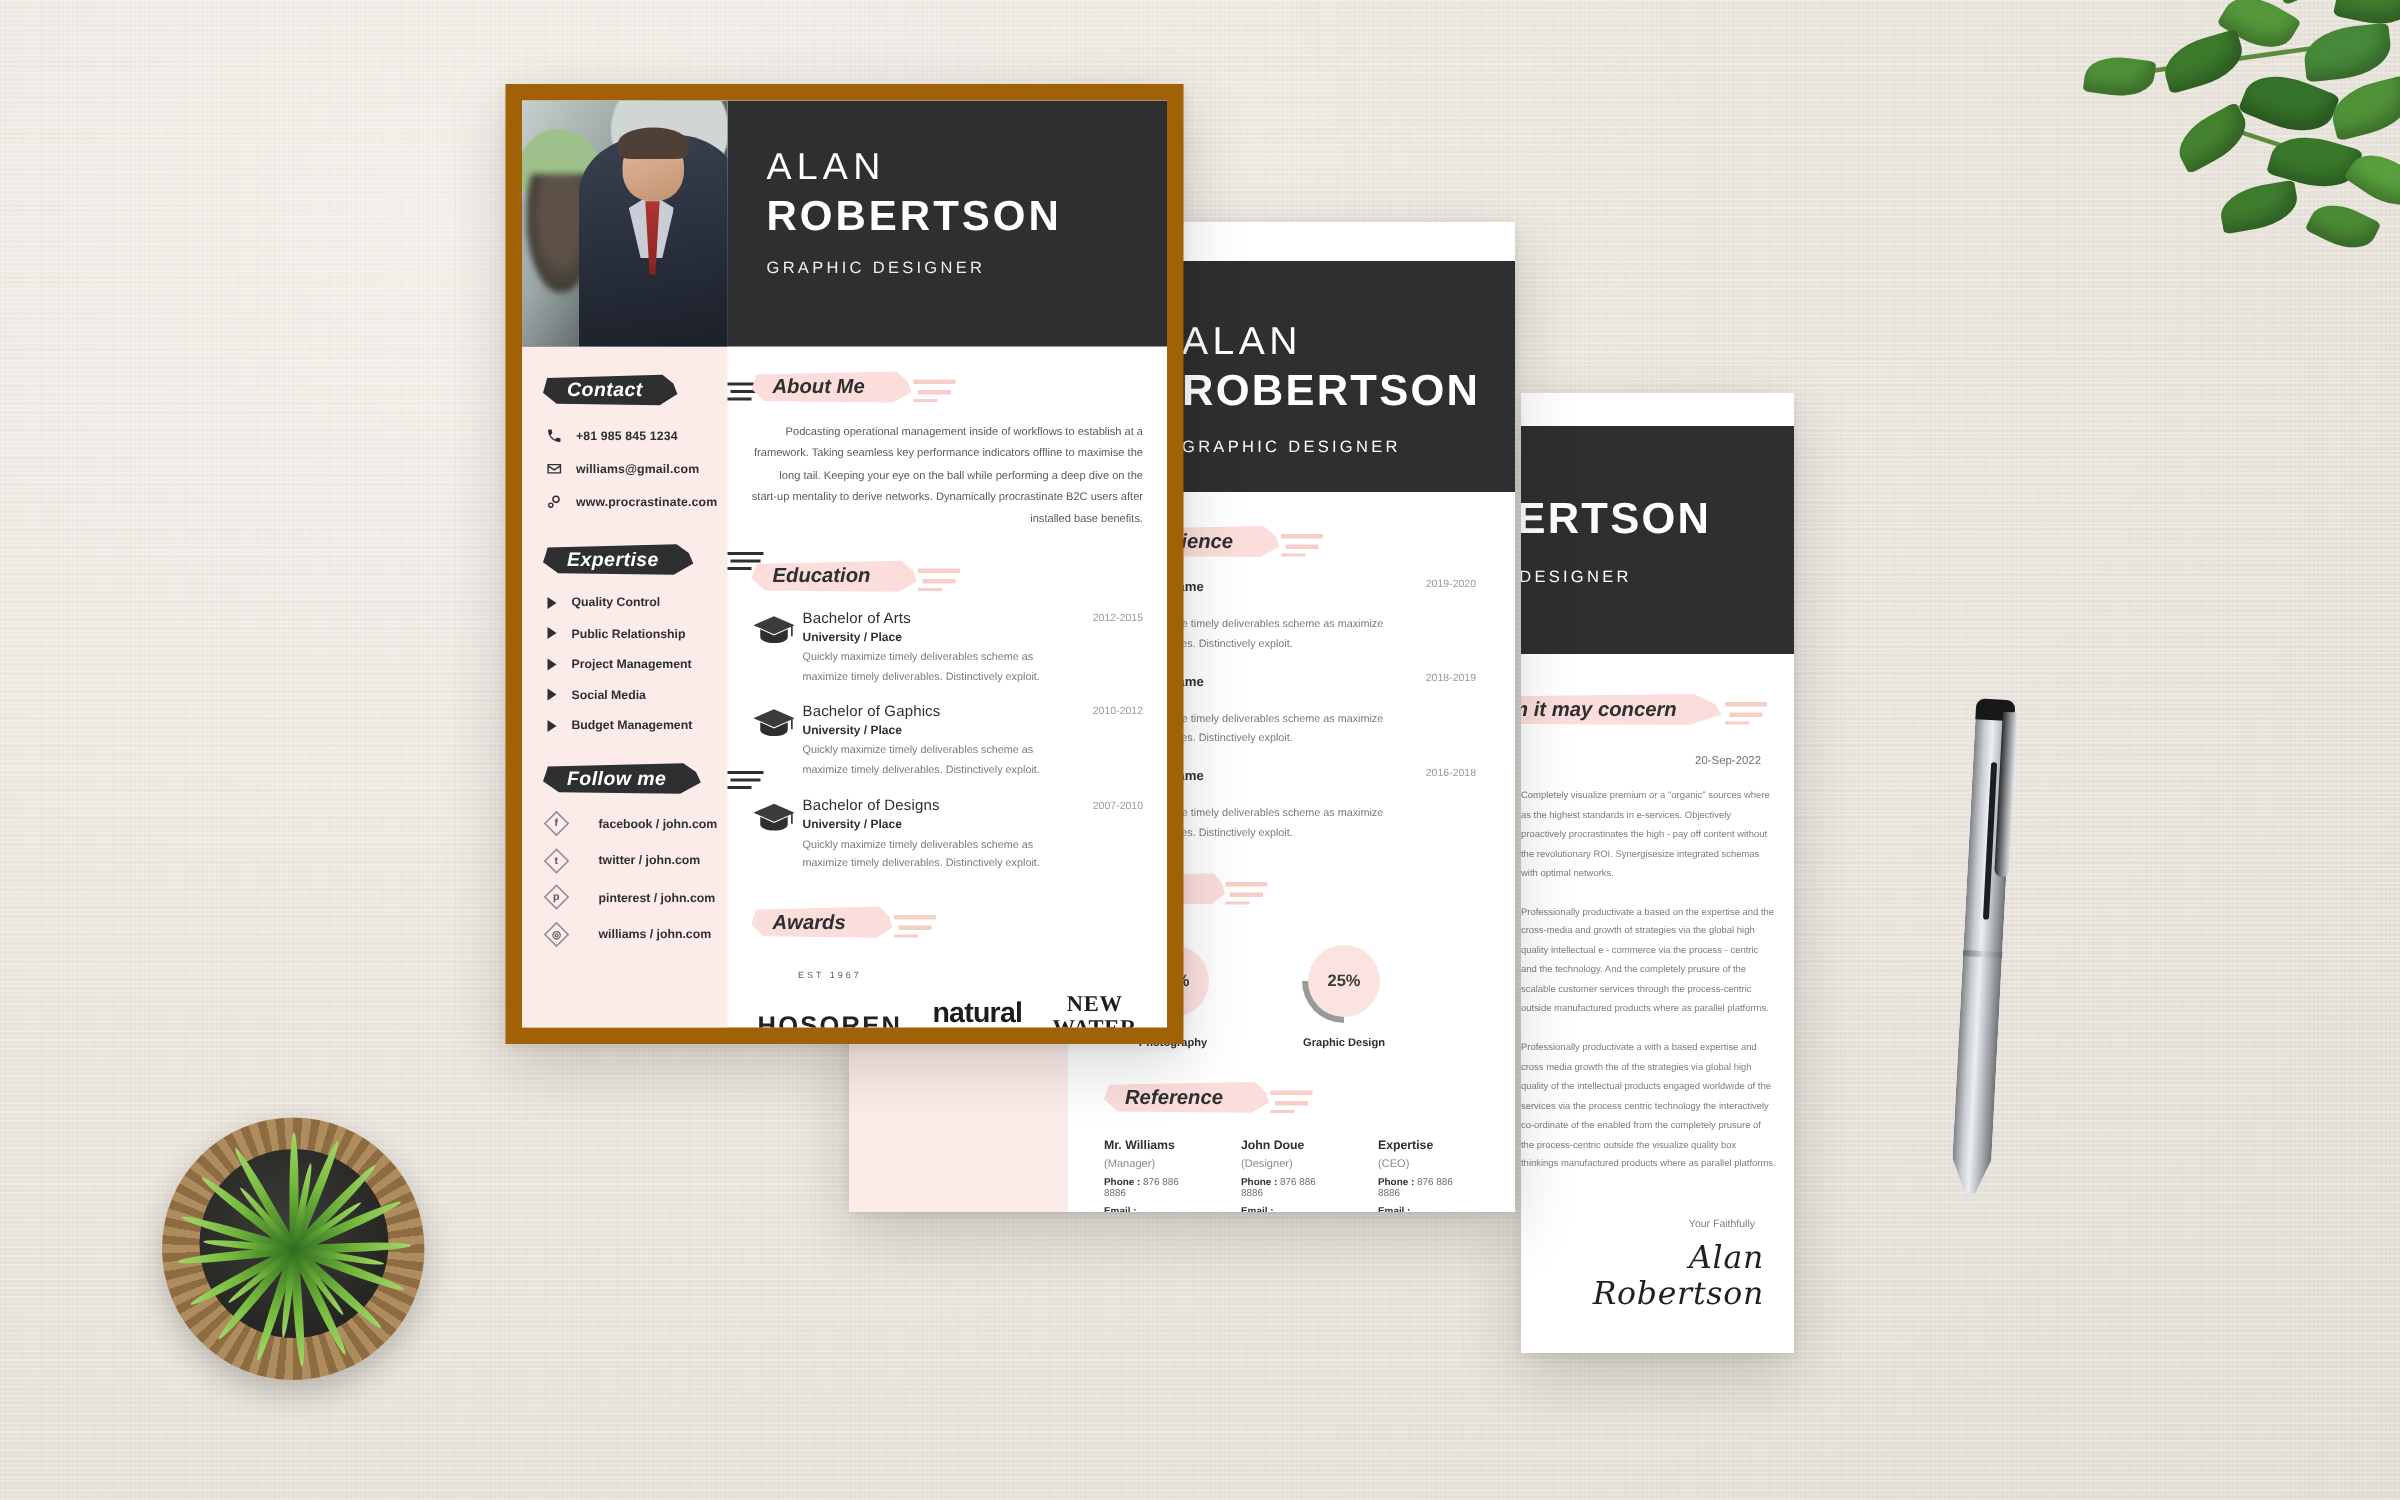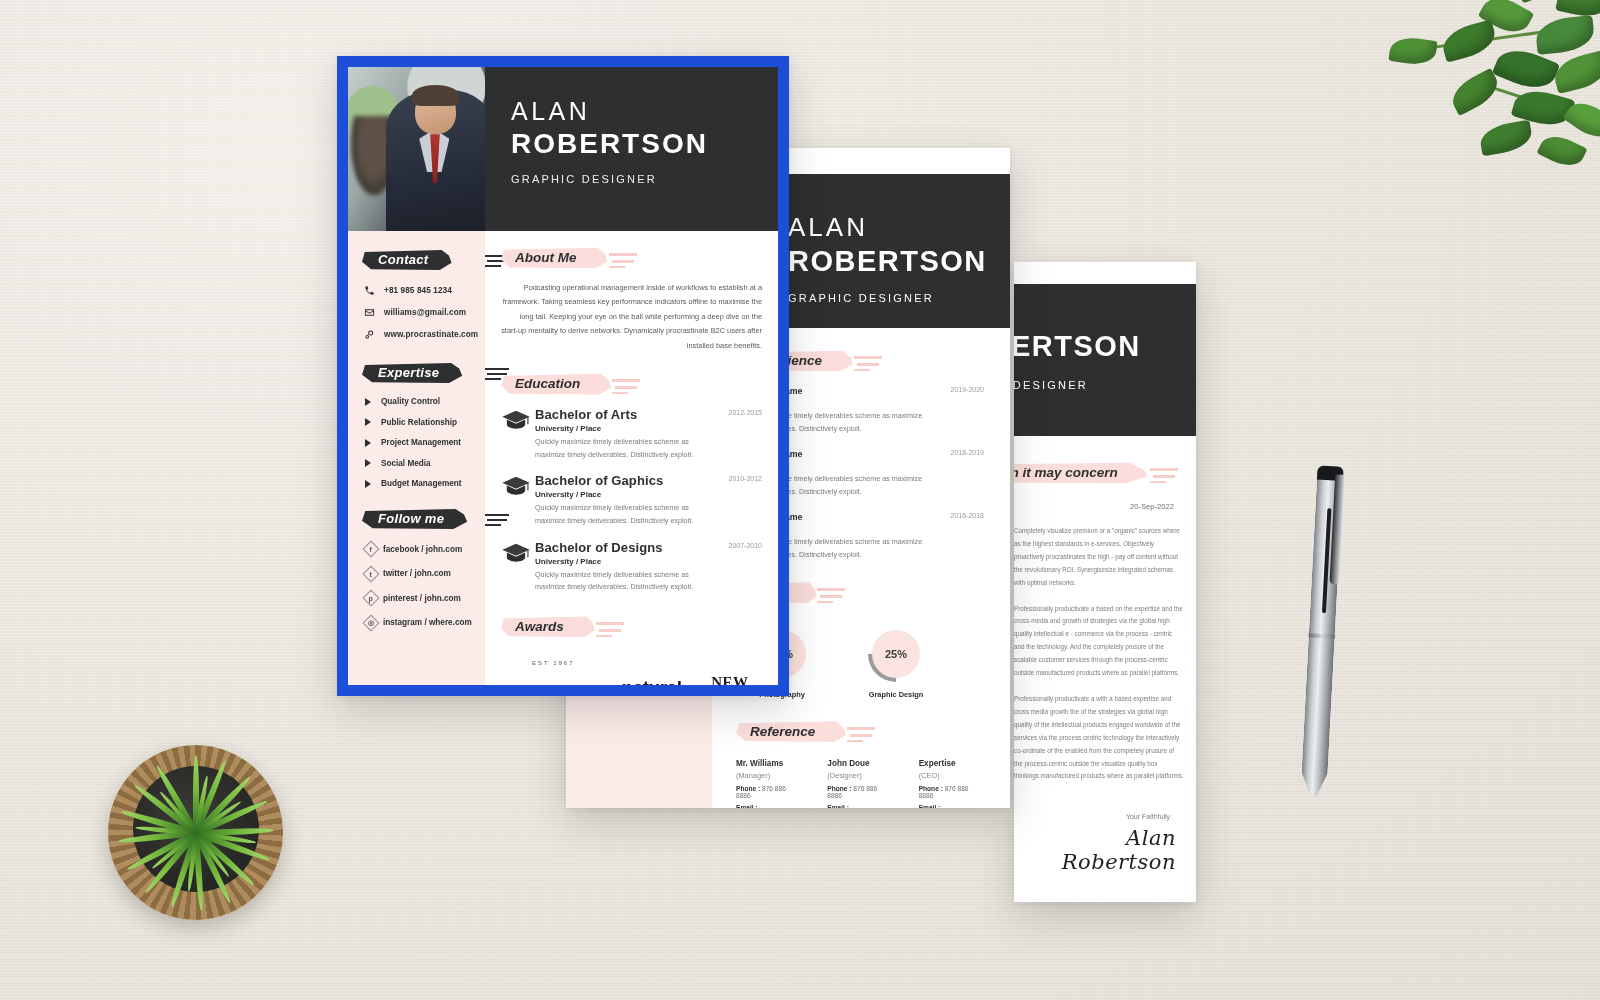--- a/index.html
+++ b/index.html
@@ -57,21 +57,21 @@
   .pen-cap{ position:absolute; top:0; left:0; width:100%; height:14px;
     background:#17181a; border-radius:6px 6px 0 0; }
   .pen-slot{ position:absolute; top:42px; left:47%; width:4px; height:105px; background:#1d1e20; border-radius:2px;}
   .pen-clip{ position:absolute; top:8px; left:70%; width:10px; height:110px;
     background: linear-gradient(90deg,#2a2b2d,#9a9ea2 60%,#e4e7ea);
     border-radius: 0 6px 12px 12px; }
   .pen-ring{ position:absolute; top:168px; left:0; width:100%; height:4px;
     background: linear-gradient(90deg,#636769,#d6d9dc,#62666a); }
 
   
-  .sheet{ position:absolute; background:#1d4ed8;
+  .sheet{ position:absolute; background:#a16207;
           box-shadow: 0 14px 40px rgba(0,0,0,.16), 0 2px 8px rgba(0,0,0,.08); }
 
   
   #sheet3 { left:1014px; top:262px; width:182px; height:640px; }
   
   #sheet2 { left:566px; top:148px; width:444px; height:660px; }
   
   #sheet1 { left:337px; top:56px; width:452px; height:640px; padding:11px; }
 
   .page-inner{ position:relative; width:100%; height:100%; background:#fff; overflow:hidden; }
@@ -142,33 +142,33 @@
   .crow{ display:flex; align-items:center; gap:9px; margin-bottom:11px; font-size:8.2px;
          color:#2e2f30; font-weight:600; letter-spacing:.1px;}
   .crow svg{ width:11px; height:11px; flex:none; fill:#2e2f30; }
 
   .exp-list{ margin:13px 0 0 17px; }
   .erow{ display:flex; align-items:center; gap:10px; margin-bottom:11.5px; font-size:8.2px;
          color:#2e2f30; font-weight:600; }
   .tri{ width:0;height:0;border-left:6px solid #2e2f30;border-top:4px solid transparent;border-bottom:4px solid transparent; flex:none;}
 
   .soc-list{ margin:13px 0 0 17px; }
-  .srow{ display:flex; align-items:center; gap:6px; margin-bottom:12.5px; font-size:8.2px;
+  .srow{ display:flex; align-items:center; gap:22px; margin-bottom:12.5px; font-size:8.2px;
          color:#2e2f30; font-weight:600; }
   .sic{ width:12px;height:12px; border:1px solid #8d8d8d; transform:rotate(45deg); flex:none;
         display:flex; align-items:center; justify-content:center; }
   .sic > span{ transform:rotate(-45deg); font-size:7px; color:#555; font-weight:700; }
 
   .para{ font-size:7.4px; line-height:1.95; color:#5a5a5a; margin-top:12px;text-align:right; }
 
   .edu-item{ display:flex; margin-top:12px; }
   .cap{ width:34px; flex:none; padding-top:2px; }
   .cap svg{ width:30px; height:22px; }
   .edu-main{ flex:1; }
-  .edu-title{ font-size:13px; font-weight:700; color:#2e2f30; letter-spacing:.1px;}
+  .edu-title{ font-size:10px; font-weight:400; color:#2e2f30; letter-spacing:.1px;}
   .edu-sub{ font-size:8px; font-weight:700; color:#2e2f30; margin-top:2px;}
   .edu-desc{ font-size:7.2px; line-height:1.75; color:#7a7a7a; margin-top:3px;}
   .edu-date{ width:56px; flex:none; text-align:right; font-size:7px; color:#9a9a9a; padding-top:2px;}
 
   .awards{ display:flex; align-items:center; justify-content:space-between; margin-top:22px; padding:0 4px;}
   .aw{ text-align:center; }
   .aw1-top{ font-size:6px; letter-spacing:2px; color:#5a5a5a;}
   .aw1-mid{ font-size:17px; font-weight:800; letter-spacing:1.5px; color:#222; margin-top:20px;}
   .aw1-bot{ font-size:4.6px; letter-spacing:1.6px; color:#6a6a6a; margin-top:3px;}
   .aw1-foot{ font-size:4.2px; letter-spacing:1.2px; color:#9a9a9a; margin-top:3px;}
@@ -498,21 +498,21 @@
           <div class="srow">
             <span class="sic">
                 <span>p</span>
               </span>
             <span>pinterest / john.com</span>
           </div>
           <div class="srow">
             <span class="sic">
                 <span>◎</span>
               </span>
-            <span>instagram / where.com</span>
+            <span>williams / john.com</span>
           </div>
         </div>
       </div>
 
       <div class="rcol">
         <span class="pbrush-wrap">
           <span class="pbrush">About Me</span>
         </span>
         <div class="para">Podcasting operational management inside of workflows to establish at a framework. Taking seamless key performance indicators offline to maximise the long tail. Keeping your eye on the ball while performing a deep dive on the start-up mentality to derive networks. Dynamically procrastinate B2C users after installed base benefits.</div>
 

